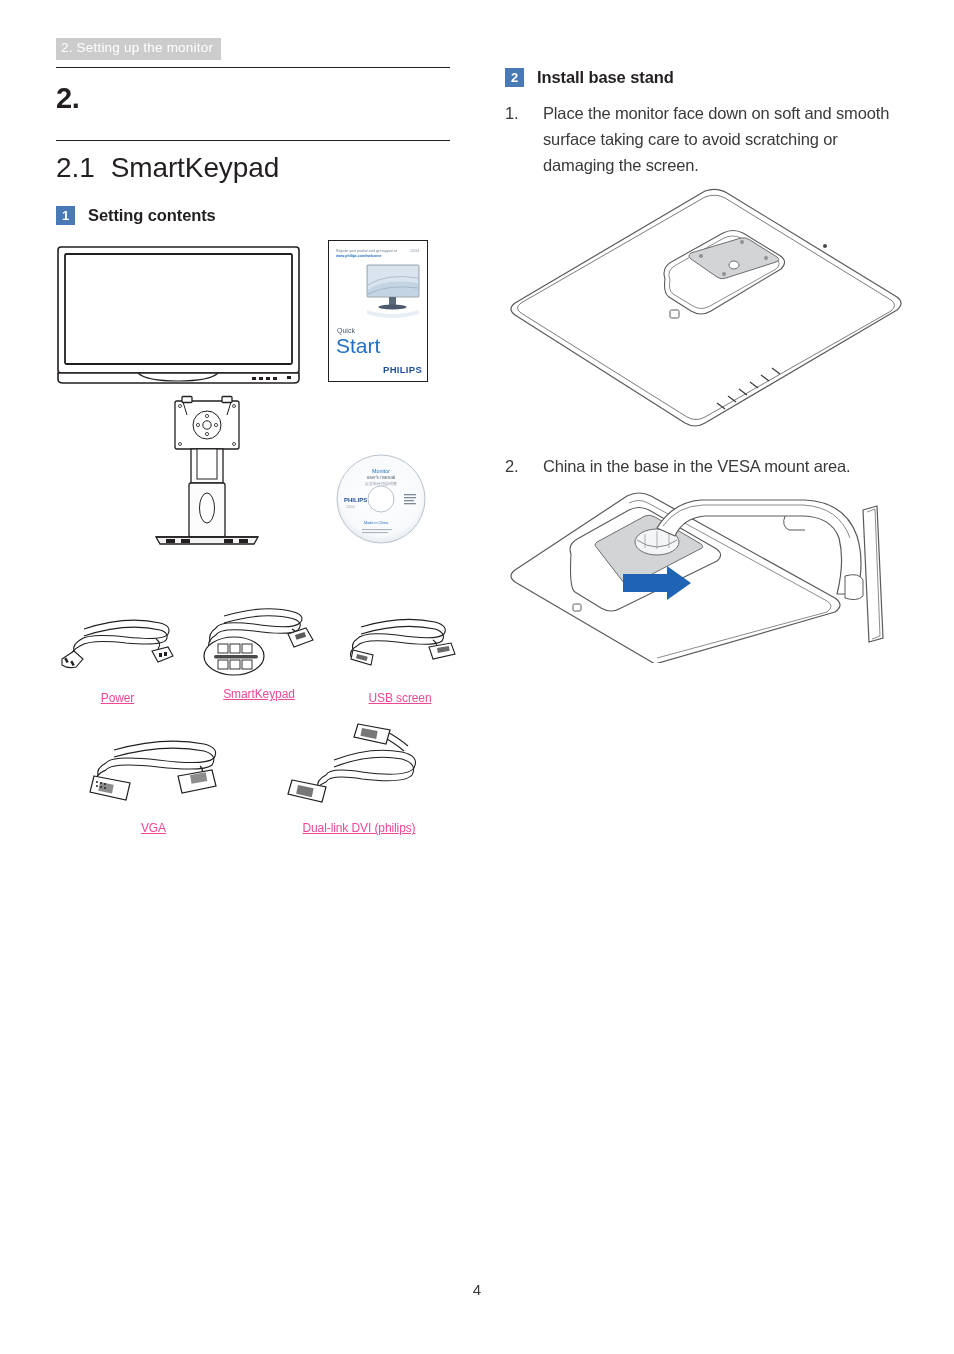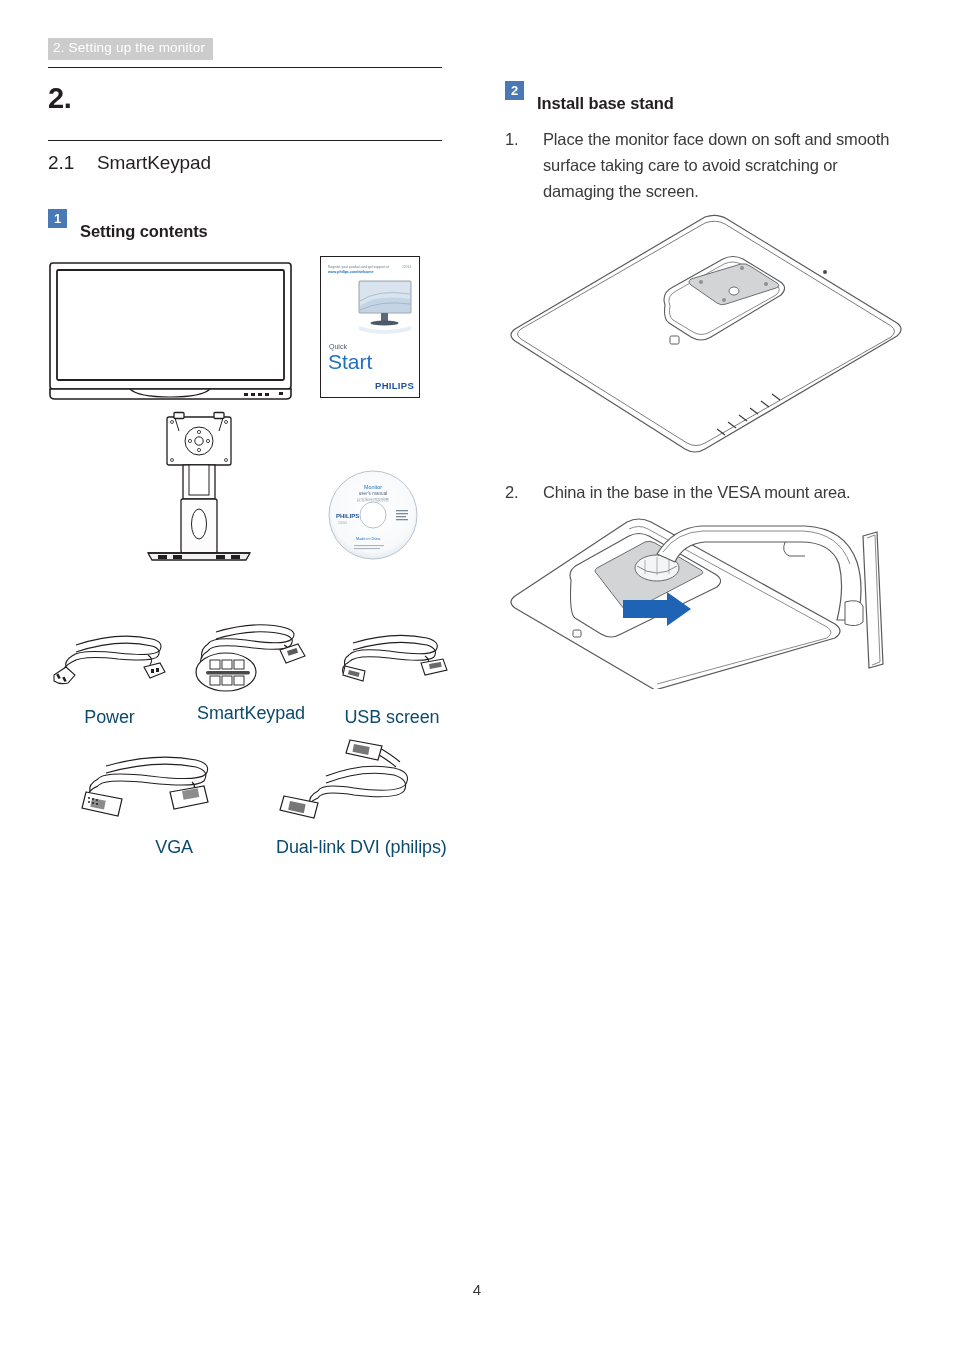--- a/index.html
+++ b/index.html
@@ -6,21 +6,21 @@
   html, body {
     width: 954px; height: 1354px;
     background: #ffffff;
     font-family: "Liberation Sans", sans-serif;
     color: #231f20;
     overflow: hidden;
   }
   .page { position: relative; width: 954px; height: 1354px; }
 
   
-  .col-left { position: absolute; left: 48px; top: 38px; width: 400px; }
+  .col-left { position: absolute; left: 56px; top: 38px; width: 400px; }
   .col-right { position: absolute; left: 505px; top: 68px; width: 400px; }
 
   .running-head {
     display: inline-block;
     background: #cccccc;
     color: #ffffff;
     font-size: 13.5px;
     letter-spacing: .2px;
     padding: 3px 8px 4px 5px;
     line-height: 1.1;
@@ -34,21 +34,21 @@
     font-weight: bold;
     letter-spacing: -0.3px;
     margin: 14px 0 0 0;
     line-height: 1.12;
     display: flex;
     gap: 30px;
   }
   h1.chapter .num { width: 24px; }
 
   h2.section {
-    font-size: 19px;
+    font-size: 28px;
     font-weight: normal;
     margin: 11px 0 0 0;
     display: flex;
     gap: 16px;
     letter-spacing: -0.1px;
   }
   h2.section .num { min-width: 33px; }
 
   .subhead {
     display: flex;
@@ -61,33 +61,34 @@
     background: #4a7ab5;
     color: #ffffff;
     font-size: 13px;
     font-weight: bold;
     display: flex;
     align-items: center;
     justify-content: center;
     line-height: 1;
     flex: none;
   }
-  .subhead .txt { font-size: 16.5px; font-weight: bold; letter-spacing: -0.1px; margin-top: 26px; }
+  .subhead .txt { font-size: 16.5px; font-weight: bold; letter-spacing: -0.1px; }
 
   
   .pkg { position: relative; width: 400px; height: 600px; margin-top: 10px; }
   .art { position: absolute; }
 
   .cap {
     position: absolute;
-    color: #0c4a6e;
-    font-size: 18px;
+    color: #ec4899;
+    font-size: 12px;
     text-align: center;
     letter-spacing: -0.1px;
     white-space: nowrap;
+    text-decoration: underline;
   }
 
   
   .step {
     display: flex;
     gap: 20px;
     font-size: 16.5px;
     line-height: 1.57;
     color: #3a3a3a;
     letter-spacing: -0.15px;
@@ -335,21 +336,21 @@
         </g>
         <g fill="#777777">
           <rect x="84" y="6" width="16" height="8" transform="rotate(11 84 6)"></rect>
           <rect x="20" y="63" width="16" height="9" transform="rotate(12 20 63)"></rect>
         </g>
       </svg>
 
       <span class="cap" style="left:14px; top:456px; width:95px;">Power</span>
       <span class="cap" style="left:148px; top:452px; width:110px;">SmartKeypad</span>
       <span class="cap" style="left:296px; top:456px; width:96px;">USB screen</span>
-      <span class="cap" style="left:50px; top:586px; width:95px;text-align:right;">VGA</span>
+      <span class="cap" style="left:50px; top:586px; width:95px;">VGA</span>
       <span class="cap" style="left:228px; top:586px; width:150px;">Dual-link DVI (philips)</span>
     </div>
   </div>
 
   <div class="col-right">
 
     <div class="subhead" style="margin-top:0;">
       <span class="badge">2</span>
       <span class="txt">Install base stand</span>
     </div>

